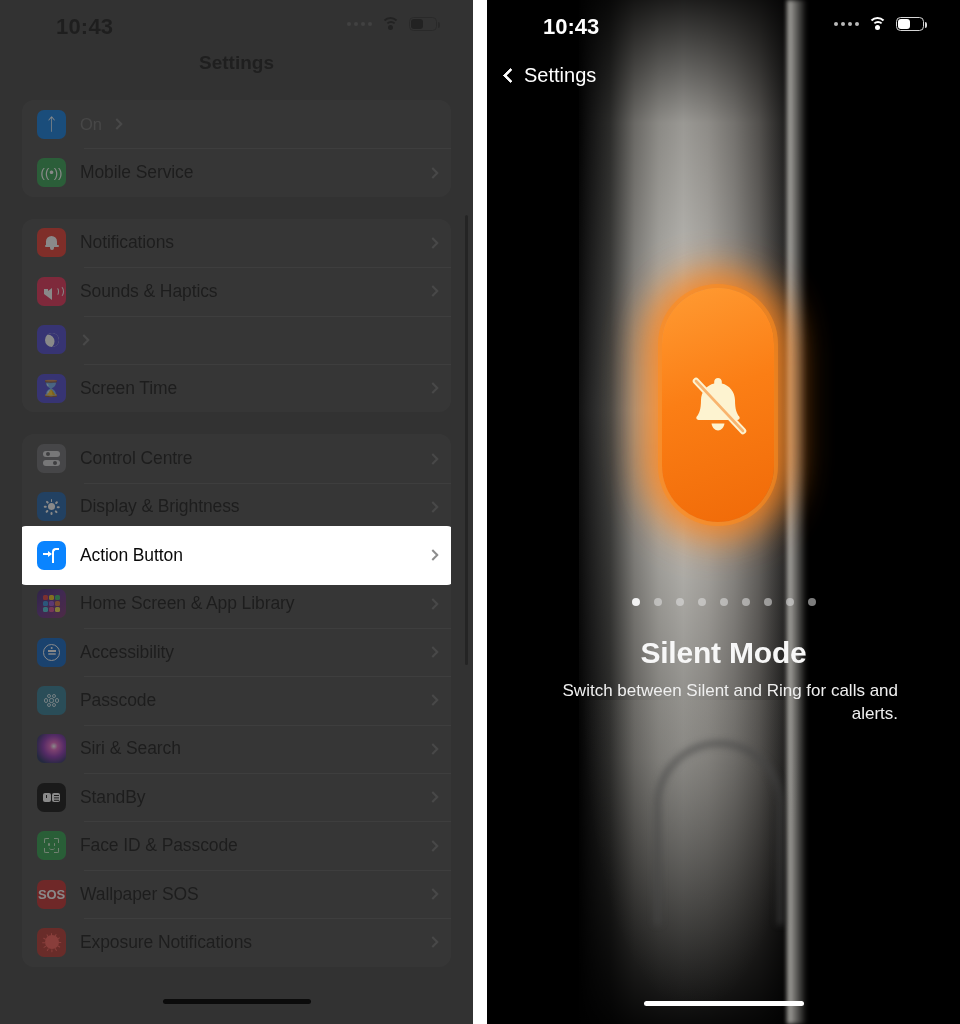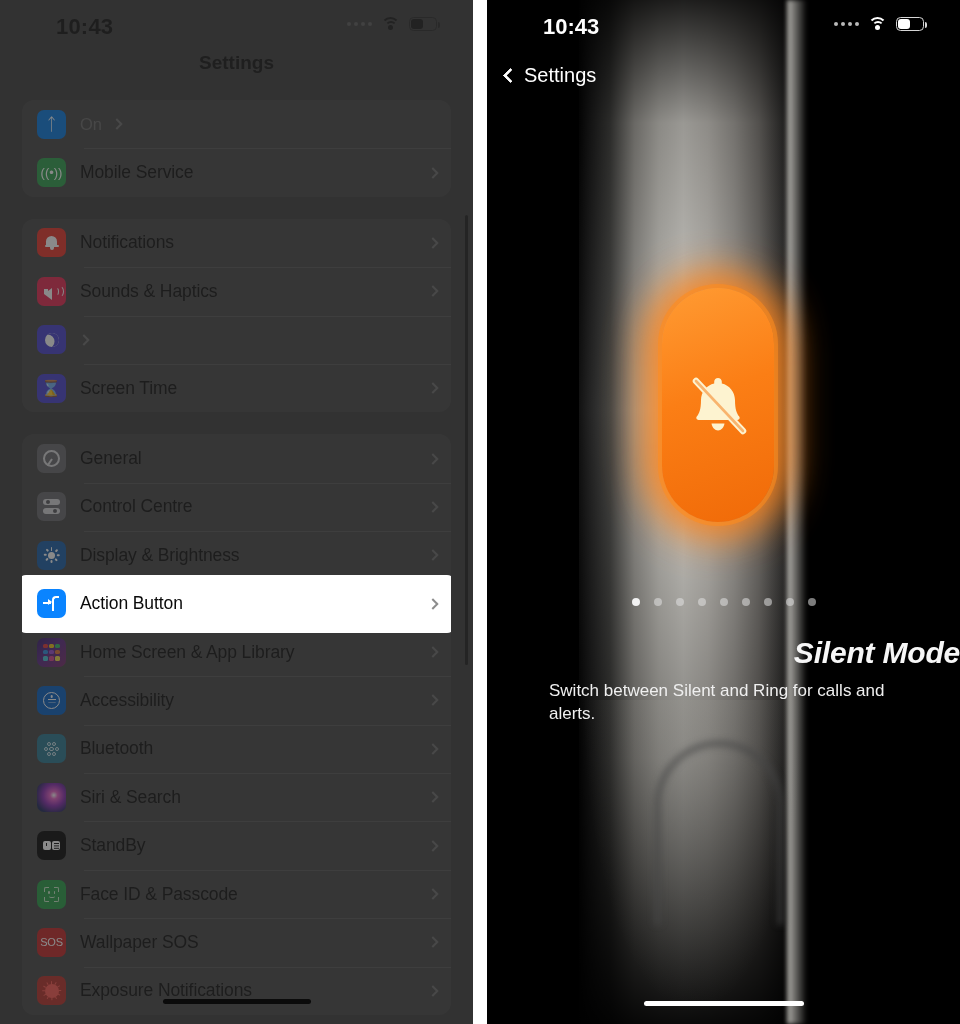--- a/index.html
+++ b/index.html
@@ -163,21 +163,21 @@
   .facesq .c1 { left:0; top:0; border-right:none; border-bottom:none; border-radius:2px 0 0 0; }
   .facesq .c2 { right:0; top:0; border-left:none; border-bottom:none; border-radius:0 2px 0 0; }
   .facesq .c3 { left:0; bottom:0; border-right:none; border-top:none; border-radius:0 0 0 2px; }
   .facesq .c4 { right:0; bottom:0; border-left:none; border-top:none; border-radius:0 0 2px 0; }
   .facesq .eye { position:absolute; top:4.5px; width:1.5px; height:3.2px; background:#cdeccd;
     border-radius:1px; }
   .facesq .eye.l { left:4px; } .facesq .eye.r { right:4px; }
   .facesq .mouth{ position:absolute; left:4.5px; bottom:3.2px; width:6px; height:2.6px;
     border-bottom:1.5px solid #cdeccd; border-radius:0 0 4px 4px; }
 
-  .sostxt { font-size:11px; font-weight:normal; color:#fff; letter-spacing:-.2px; }
+  .sostxt { font-size:13px; font-weight:bold; color:#fff; letter-spacing:-.2px; }
 
   .expovirus { width:14px; height:14px; border-radius:50%; background:#ff5a52;
     position:relative; }
   .expovirus i { position:absolute; left:6.3px; top:-2.6px; width:1.4px; height:3.4px;
     background:#ff5a52; border-radius:1px; transform-origin:0.7px 9.6px; }
 
   
   #left-scrollbar { position:absolute; right:5px; top:215px; width:3.2px; height:450px;
     background:rgba(20,20,20,0.45); border-radius:2px; z-index:35; }
 
@@ -212,23 +212,23 @@
     display:flex; align-items:center; justify-content:center; }
   #bell-slash { position:relative; width:74px; height:74px; }
 
   
   #page-dots { position:absolute; left:0; right:0; top:598px; display:flex;
     justify-content:center; gap:14px; }
   #page-dots .d { width:8px; height:8px; border-radius:50%; background:rgba(225,225,225,0.55); }
   #page-dots .d.on { background:#f2f2f2; }
 
   
-  #mode-title { position:absolute; left:0; right:0; top:636px; text-align:right;
-    font-size:30px; font-weight:bold; color:#f7f7f7; letter-spacing:-.2px;font-style:italic; }
-  #mode-desc { position:absolute; left:62px; right:62px; top:680px; text-align:left;
+  #mode-title { position:absolute; left:0; right:0; top:636px; text-align:center;
+    font-size:30px; font-weight:bold; color:#f7f7f7; letter-spacing:-.2px; }
+  #mode-desc { position:absolute; left:62px; right:62px; top:680px; text-align:right;
     font-size:17px; line-height:1.35; color:#efefef; }
 
   
   #bottom-arch { position:absolute; left:167px; top:740px; width:130px; height:185px;
     border:7px solid rgba(70,70,70,0.55); border-bottom:none;
     border-radius:68px 68px 0 0; filter:blur(3px); }
   #bottom-wash { position:absolute; left:92px; top:700px; width:230px; height:324px;
     background:radial-gradient(ellipse at 50% 0%, rgba(150,148,142,0.30), rgba(0,0,0,0) 68%); }
 
   
@@ -333,27 +333,20 @@
         <div class="row">
           <span class="ic ic-screen">
               <span class="hourglass">⌛</span>
             </span>
           <span class="lbl">Screen Time</span>
           <span class="chev"></span>
         </div>
       </div>
 
       <div class="group">
-        <div class="row">
-          <span class="ic ic-gen">
-              <span class="gear"></span>
-            </span>
-          <span class="lbl">General</span>
-          <span class="chev"></span>
-        </div>
         <div class="row">
           <span class="ic ic-cc">
             <span class="cc">
                 <span class="bar t"></span>
                 <span class="bar b"></span>
                 <span class="knob t"></span>
                 <span class="knob b"></span>
               </span>
           </span>
           <span class="lbl">Control Centre</span>
@@ -417,21 +410,21 @@
             <span class="flower" id="flower-petals">
                 <i class="cen"></i>
                 <i style="left: 12px; top: 6.4px;"></i>
                 <i style="left: 9.2px; top: 11.2497px;"></i>
                 <i style="left: 3.6px; top: 11.2497px;"></i>
                 <i style="left: 0.8px; top: 6.4px;"></i>
                 <i style="left: 3.6px; top: 1.55026px;"></i>
                 <i style="left: 9.2px; top: 1.55026px;"></i>
               </span>
           </span>
-          <span class="lbl">Bluetooth</span>
+          <span class="lbl">Passcode</span>
           <span class="chev"></span>
         </div>
         <div class="row">
           <span class="ic ic-siri"></span>
           <span class="lbl">Siri &amp; Search</span>
           <span class="chev"></span>
         </div>
         <div class="row">
           <span class="ic ic-standby">
             <span class="standby">

